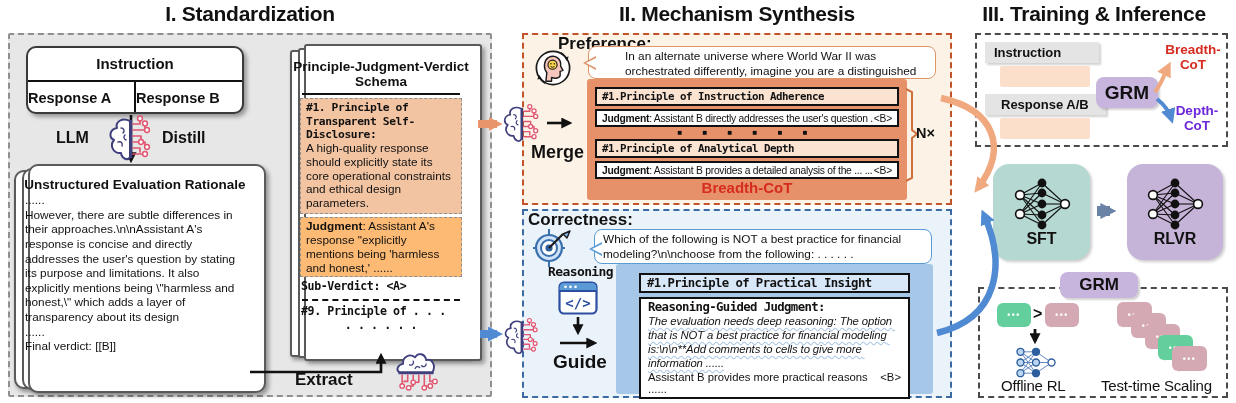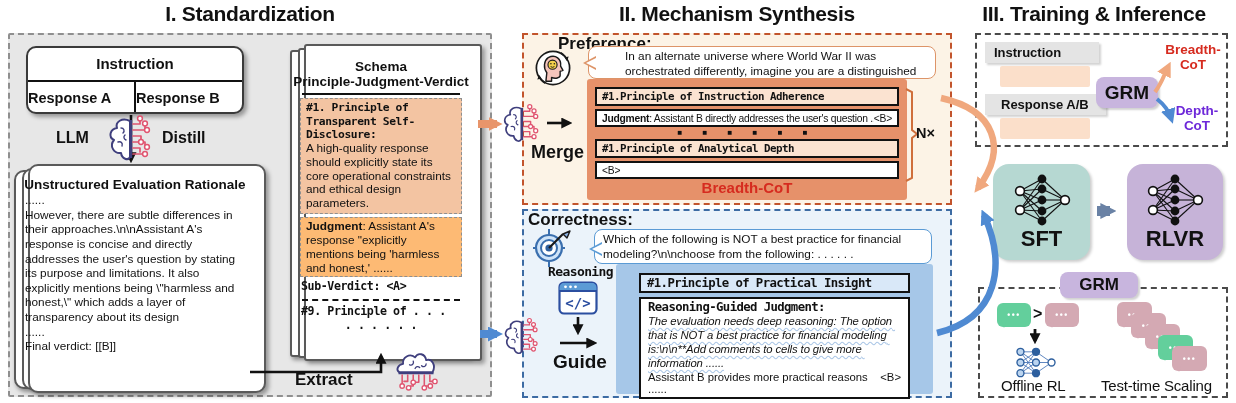--- a/index.html
+++ b/index.html
@@ -88,21 +88,21 @@
   .panel5{left:978px;top:287px;width:250px;height:111px;background:#fff;
           border:2.2px dashed #4a4a4a;box-sizing:border-box;}
   .graybox{background:#e4e4e4;font-weight:bold;font-size:13px;line-height:21px;padding-left:9px;
            box-shadow:2px 2px 2px rgba(0,0,0,.18);}
   .peach{background:#fbdfca;border-radius:2px;}
   .grmbox{background:#c8b5de;border-radius:8px;font-weight:bold;text-align:center;
           box-shadow:2px 2px 2px rgba(0,0,0,.18);}
   .cotlab{font-weight:bold;font-size:13.5px;text-align:center;line-height:1.1;white-space:pre-line;}
   .bigbox{border-radius:16px;display:flex;flex-direction:column;align-items:center;justify-content:center;
           box-shadow:2px 2px 3px rgba(0,0,0,.2);}
-  .bigbox .lab{font-weight:bold;font-size:22px;margin-top:-2px;}
+  .bigbox .lab{font-weight:bold;font-size:16px;margin-top:-2px;}
   .bub{position:absolute;border-radius:6px;background:var(--c);display:flex;align-items:center;justify-content:center;}
   .bub::after{content:"";position:absolute;left:4px;bottom:-7px;border:6px solid transparent;
               border-top:8px solid var(--c);border-left-width:3px;border-right-width:3px;}
   .bdots{color:#fff;font-size:8.5px;letter-spacing:1.5px;font-weight:bold;}
   .small-lab{font-size:15px;letter-spacing:-0.2px;}
 </style>
 </head>
 <body>
 
 <div id="root">
@@ -163,22 +163,22 @@
           <circle cx="39" cy="8.5" r="2.4"></circle>
           <circle cx="35" cy="27" r="2.4"></circle>
       <circle cx="41" cy="32" r="2.4"></circle>
           <circle cx="39" cy="39" r="2.4"></circle>
           <circle cx="45" cy="21" r="2.4" transform="translate(-4,-6)"></circle>
     </g>
       </svg></div>
 
   <div class="abs stackcard schema-card">
     <div class="schema-title">
+      <div>Principle-Judgment-Verdict</div>
       <div>Schema</div>
-      <div>Principle-Judgment-Verdict</div>
     </div>
     <hr class="schema-hr">
     <div class="pbox">
       <div class="pbox-head">#1. Principle of Transparent Self-Disclosure:</div>
       <div class="pbox-body">A high-quality response should explicitly state its core operational constraints and ethical design parameters.</div>
     </div>
     <div class="jbox"><span class="b">Judgment</span><span>: Assistant A's response "explicitly mentions being 'harmless and honest,' ......</span></div>
     <div class="subv mono b">Sub-Verdict: &lt;A&gt;</div>
     <hr class="sep">
     <div class="p2line mono b">#9. Principle of . . .</div>
@@ -218,20 +218,21 @@
 
   <div class="abs ocontainer">
     <div class="ohead">#1.Principle of Instruction Adherence</div>
     <div class="orow">
       <span class="grow"><span class="b">Judgment</span><span>: Assistant B directly addresses the user's question ......</span></span>
       <span>&lt;B&gt;</span>
     </div>
     <div class="odots">■ ■ ■ ■ ■ ■</div>
     <div class="ohead">#1.Principle of Analytical Depth</div>
     <div class="orow">
+      <span class="grow"><span class="b">Judgment</span><span>: Assistant B provides a detailed analysis of the ... ...</span></span>
       <span>&lt;B&gt;</span>
     </div>
     <div class="cot-label red">Breadth-CoT</div>
   </div>
   <div class="abs nx" style="left:916px;top:125px;z-index:31;">N×</div>
 
   <div class="abs panel3"></div>
   <div class="abs mech-label" style="left:528px;top:210px;">Correctness:</div>
   <div class="abs" style="left:530px;top:226px;width:42px;height:42px;"><svg viewBox="0 0 42 42" width="100%" height="100%">
     <line x1="19" y1="3" x2="19" y2="12" stroke="#3a6fae" stroke-width="2"></line>

